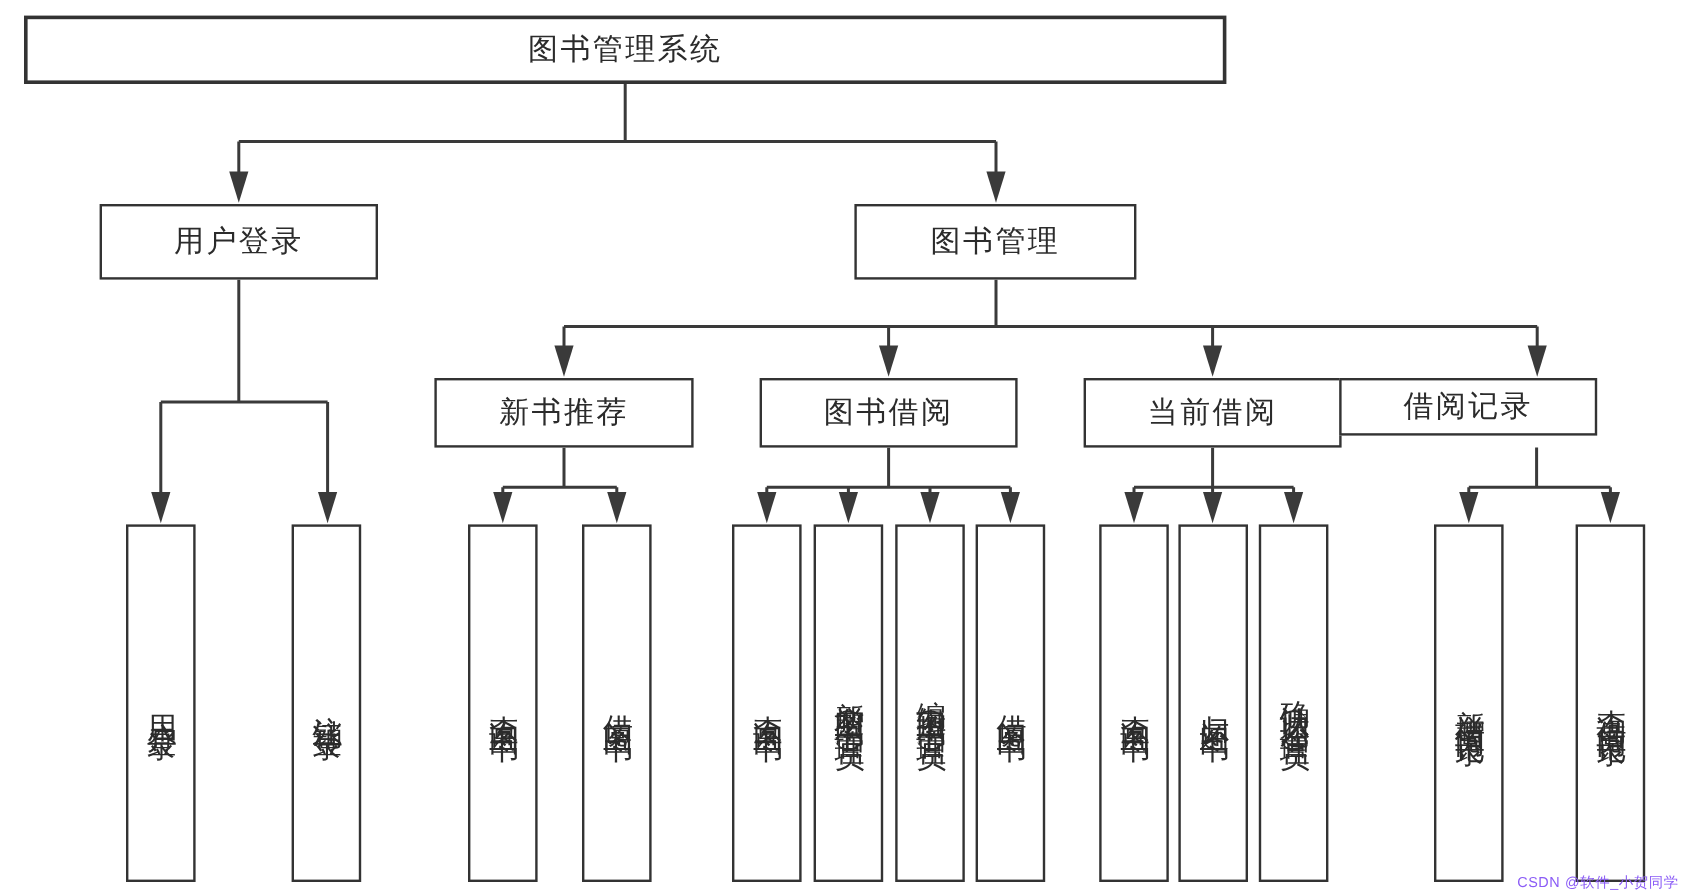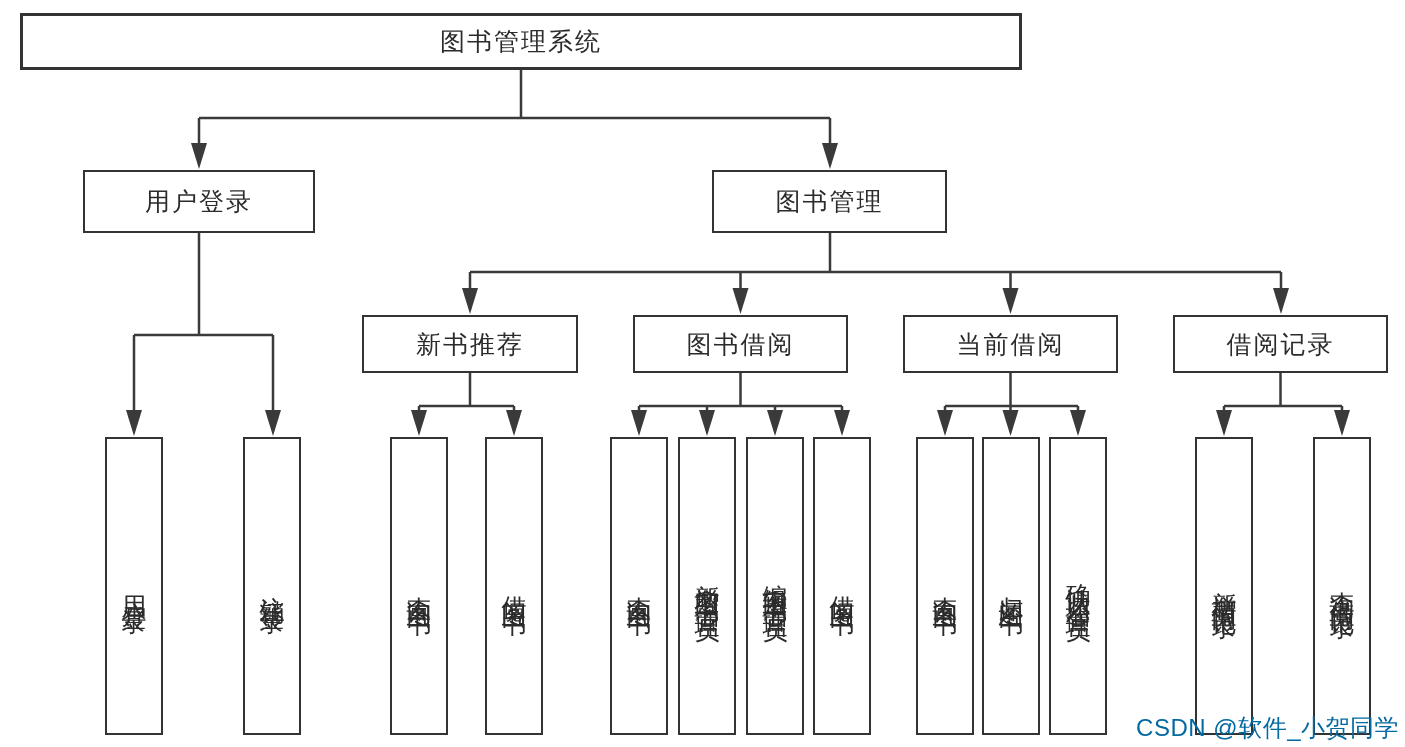--- a/index.html
+++ b/index.html
@@ -43,42 +43,42 @@
     line-height: 1;
     white-space: nowrap;
   }
   
   #b-root  { left: 20px;  top: 13px;  width: 1002px; height: 57px; align-items: center; }
   #b-l2-0  { left: 83px;  top: 170px; width: 232px;  height: 63px; }
   #b-l2-1  { left: 712px; top: 170px; width: 235px;  height: 63px; }
   #b-l3-0  { left: 362px; top: 315px; width: 216px;  height: 58px; }
   #b-l3-1  { left: 633px; top: 315px; width: 215px;  height: 58px; }
   #b-l3-2  { left: 903px; top: 315px; width: 215px;  height: 58px; }
-  #b-l3-3  { left: 1173px;top: 315px; width: 215px;  height: 58px; }
+  #b-l3-3  { left: 1116px;top: 315px; width: 215px;  height: 48px; }
   
   .leaf { top: 437px; width: 58px; height: 298px; }
   #b-leaf-0  { left: 105px;  }
   #b-leaf-1  { left: 243px;  }
   #b-leaf-2  { left: 390px;  }
   #b-leaf-3  { left: 485px;  }
   #b-leaf-4  { left: 610px;  }
   #b-leaf-5  { left: 678px;  }
   #b-leaf-6  { left: 746px;  }
   #b-leaf-7  { left: 813px;  }
   #b-leaf-8  { left: 916px;  }
   #b-leaf-9  { left: 982px;  }
   #b-leaf-10 { left: 1049px; }
   #b-leaf-11 { left: 1195px; }
   #b-leaf-12 { left: 1313px; }
   .watermark {
     position: absolute;
     right: 6px;
     bottom: 3px;
-    font-size: 24px;
-    color: #0369a1;
+    font-size: 12px;
+    color: #8b5cf6;
     letter-spacing: 0.5px;
     z-index: 10;
     white-space: nowrap;
   }
 </style>
 </head>
 <body>
 
 <div class="stage">
 

